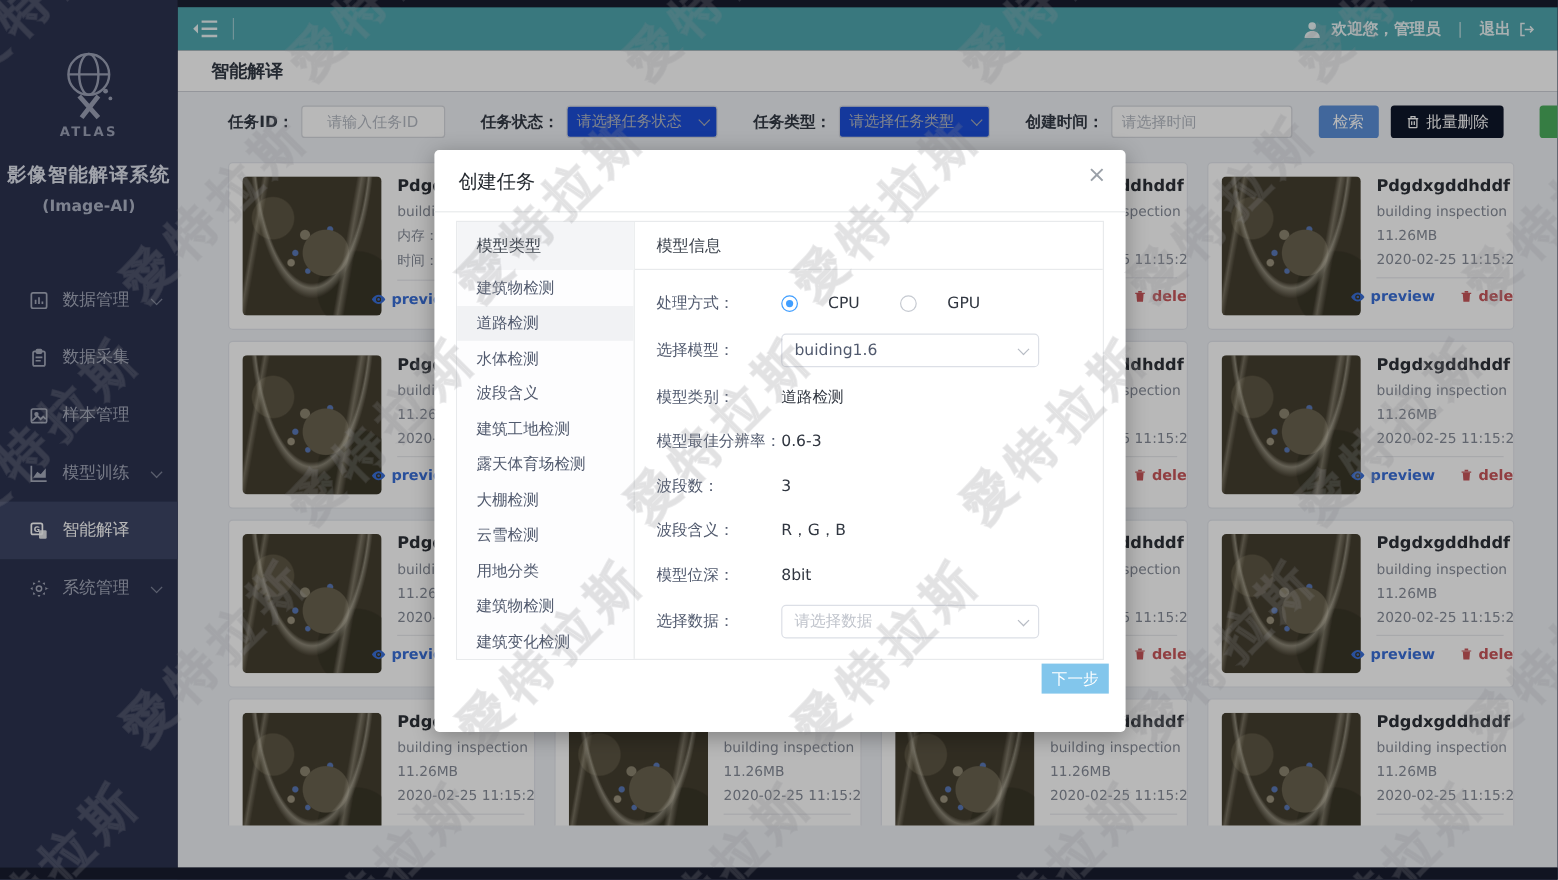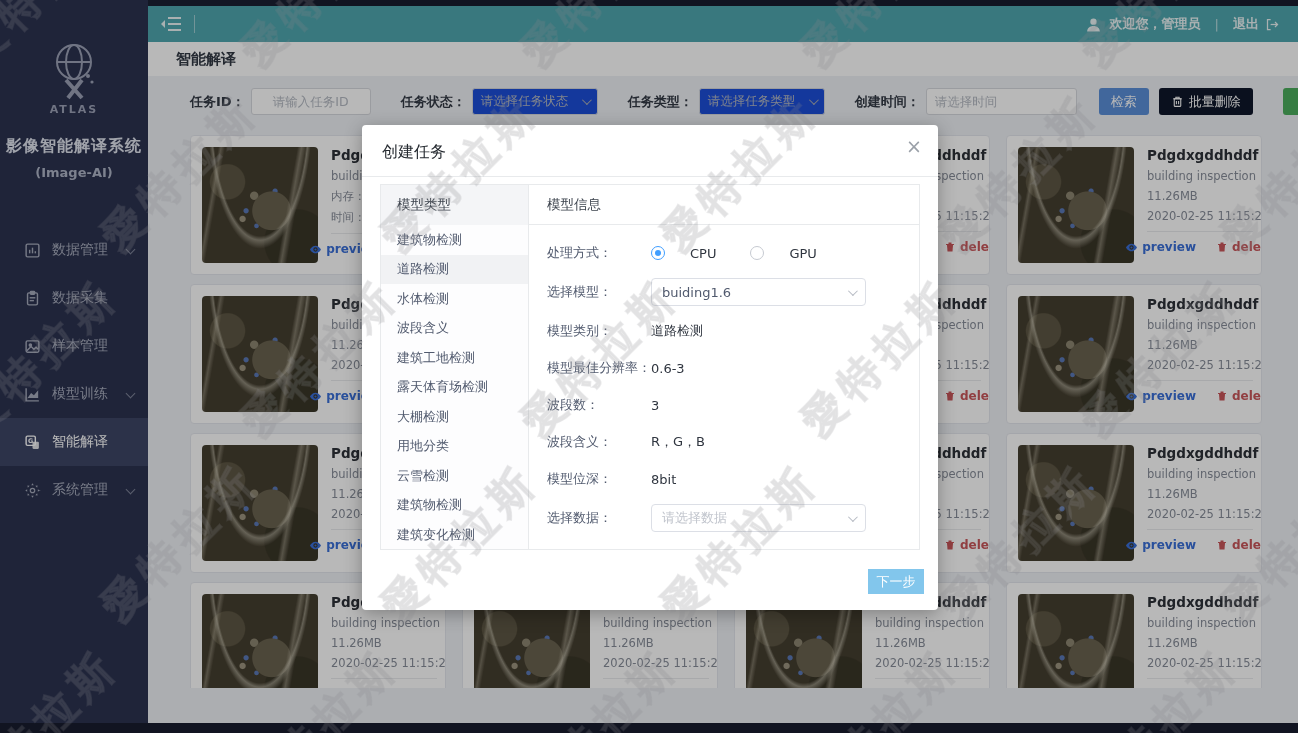--- a/index.html
+++ b/index.html
@@ -100,21 +100,21 @@
   .frow-label { width:104px; flex:none; font-size:13px; color:#515a6e; }
   .frow-value { font-size:13px; color:#303640; }
   .radio-group { display:flex; align-items:center; gap:34px; }
   .radio { display:flex; align-items:center; gap:25px; font-size:13px; color:#303640; cursor:pointer; }
   .radio-dot { width:14px; height:14px; border-radius:50%; border:1px solid #c6cad1; background:#fff; position:relative; flex:none; }
   .radio-dot.on { border-color:#409eff; }
   .radio-dot.on::after { content:""; position:absolute; left:3px; top:3px; width:6px; height:6px; border-radius:50%; background:#409eff; }
   .m-select { width:215px; height:28px; border:1px solid #dcdfe6; border-radius:4px; display:flex; align-items:center; padding:0 10px; font-size:13px; color:#515a6e; cursor:pointer; }
   .m-select.placeholder { color:#c0c4cc; }
   .m-select .sel-caret { margin-left:auto; border-color:#b7bcc4; }
-  .next-btn { position:absolute; right:14px; bottom:16px; width:56px; height:25px; background:#82c6ec; color:#fff; border:none; border-radius:0; font-size:13px; cursor:pointer; font-family:inherit; }
+  .next-btn { position:absolute; right:14px; bottom:32px; width:56px; height:25px; background:#82c6ec; color:#fff; border:none; border-radius:0; font-size:13px; cursor:pointer; font-family:inherit; }
 
   
   .wm-layer { position:absolute; inset:0; z-index:60; pointer-events:none; overflow:hidden; }
   .wm { position:absolute; font-size:42px; font-weight:bold; letter-spacing:8px; color:rgba(138,138,142,.10); -webkit-text-stroke:1.5px rgba(138,138,142,.16); transform:rotate(-45deg); white-space:nowrap; }
 </style>
 </head>
 <body>
 
 <div class="stage">
 
@@ -711,22 +711,22 @@
       <div class="m-left">
         <div class="m-left-header">模型类型</div>
         <div id="model-type-list">
             <div class="mt-item">建筑物检测</div>
             <div class="mt-item selected">道路检测</div>
             <div class="mt-item">水体检测</div>
             <div class="mt-item">波段含义</div>
             <div class="mt-item">建筑工地检测</div>
             <div class="mt-item">露天体育场检测</div>
             <div class="mt-item">大棚检测</div>
+            <div class="mt-item">云雪检测</div>
             <div class="mt-item">用地分类</div>
-            <div class="mt-item">云雪检测</div>
             <div class="mt-item">建筑物检测</div>
             <div class="mt-item">建筑变化检测</div>
           </div>
       </div>
       <div class="m-right">
         <div class="m-right-header">模型信息</div>
         <div class="m-form">
           <div class="frow">
             <span class="frow-label">处理方式：</span>
             <div class="radio-group">

